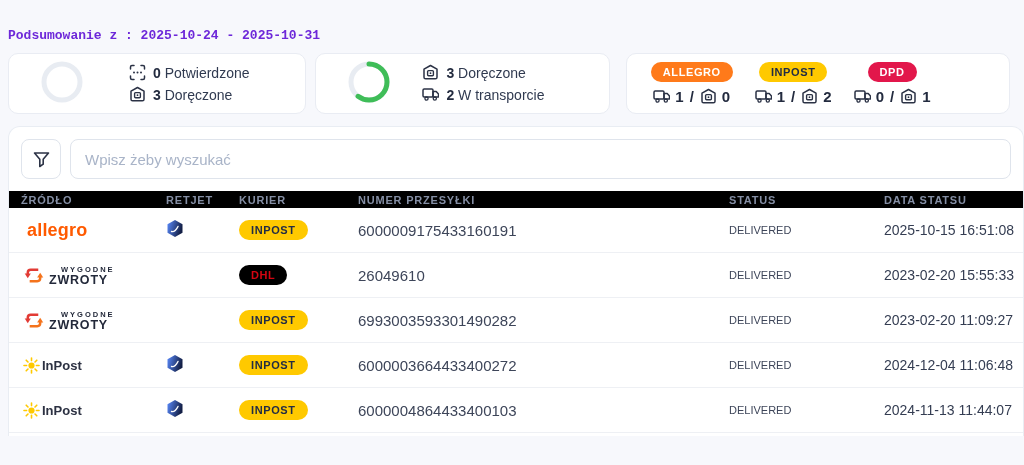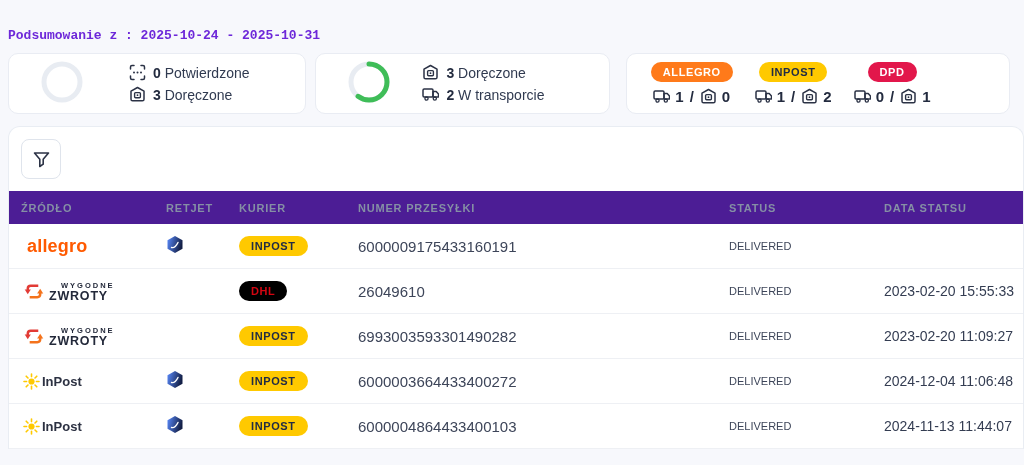--- a/index.html
+++ b/index.html
@@ -62,21 +62,21 @@
     font-family:"Liberation Sans", sans-serif;
   }
   .search-input::placeholder { color:#a9b4c8; }
   
   .thead, .trow {
     display:grid;
     grid-template-columns:145px 73px 119px 371px 155px 1fr;
     align-items:center; padding-left:12px;
   }
   .thead {
-    background:#4c1d95; height:33px;
+    background:#000000; height:17px;
     font-size:11px; font-weight:bold; letter-spacing:.8px;
     color:#858fa5; text-transform:uppercase;
   }
   .trow { height:45px; border-bottom:1px solid #eef0f4; background:#fff; }
   .cell-number { font-size:15px; color:#3d4559; }
   .cell-status { font-size:11px; color:#3d4559; }
   .cell-date { font-size:14px; color:#343d52; }
   
   .logo-allegro { font-size:18px; font-weight:bold; color:#ff5a00; letter-spacing:.2px; padding-left:6px; }
   .logo-wz { display:flex; align-items:center; gap:5px; padding-left:2px; }
@@ -219,20 +219,21 @@
   </div>
 
   <div class="panel">
 
     <div class="filter-row">
       <div class="filter-button">
         <svg width="19" height="19" viewBox="0 0 19 19">
           <path d="M2.5 3 H16.5 L11.2 9.2 V14.2 L7.8 16.5 V9.2 Z" fill="none" stroke="#2b3245" stroke-width="1.6" stroke-linejoin="round"></path>
         </svg>
       </div>
+      <input class="search-input" type="text" placeholder="Wpisz żeby wyszukać" style="">
     </div>
 
     <div class="thead">
       <div>ŹRÓDŁO</div>
       <div>RETJET</div>
       <div>KURIER</div>
       <div>NUMER PRZESYŁKI</div>
       <div>STATUS</div>
       <div>DATA STATSU</div>
     </div>
@@ -254,20 +255,21 @@
         </defs>
         <path d="M9 1 L16.5 5.2 V13.8 L9 18 L1.5 13.8 V5.2 Z" fill="url(#rtg)"></path>
         <path d="M5.5 12.5 Q9 13.5 12 7.5" fill="none" stroke="#ffffff" stroke-width="1.4" stroke-linecap="round"></path>
       </svg>
     </div>
     <div>
       <span class="badge courier-badge" style="background: rgb(255, 201, 0); color: rgb(34, 44, 68);">INPOST</span>
     </div>
     <div class="cell-number">6000009175433160191</div>
     <div class="cell-status">DELIVERED</div>
+    <div class="cell-date">2025-10-15 16:51:08</div>
   </div>
 
   <div class="trow">
     <div>
 
       <span class="logo-wz">
         <svg width="21" height="21" viewBox="0 0 22 22">
           <path d="M16 5 H8 Q5 5 5 8 V9.5" fill="none" stroke="#e23b35" stroke-width="2.6"></path>
           <path d="M1.8 9 L8.2 9 L5 13.8 Z" fill="#e23b35"></path>
           <path d="M7 17 H15 Q18 17 18 14 V12.5" fill="none" stroke="#f4731c" stroke-width="2.6"></path>

